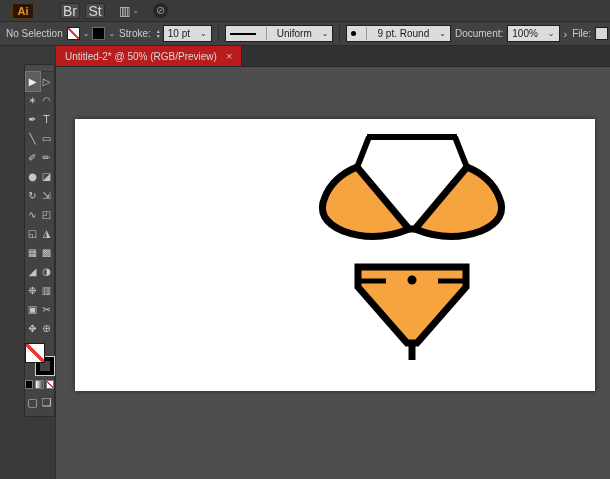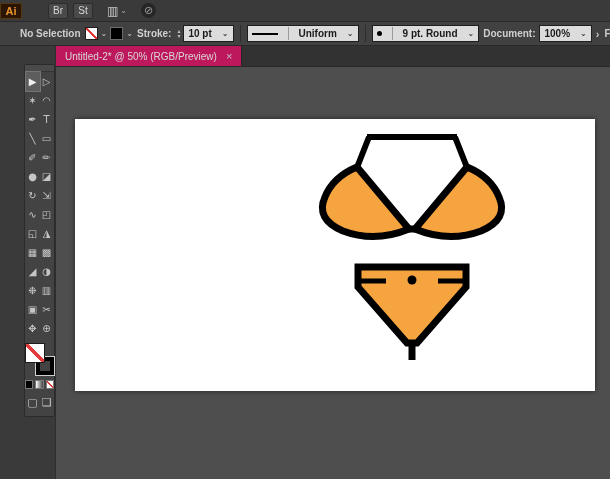--- a/index.html
+++ b/index.html
@@ -9,45 +9,44 @@
     font-size: 11px;
     background: #3f3f3f;
     color: #d9d9d9;
     -webkit-user-select: none; user-select: none;
   }
   .app { width:610px; height:479px; display:flex; flex-direction:column; }
 
   
   .menu-bar {
     height:22px; background:#3a3a3a; border-bottom:1px solid #2a2a2a;
-    display:flex; align-items:center; padding:0 0; flex:0 0 22px;
+    display:flex; align-items:center; padding:0 12px; flex:0 0 22px;
   }
   .logo {
     width:22px; height:16px; background:#2b1605; color:#e8932c;
     border:1px solid #57380f; border-radius:2px; font-weight:bold; font-size:11px;
     display:flex; align-items:center; justify-content:center; margin-right:4px;
   }
   .menu-items { display:flex; height:100%; }
   .menu-item { padding:0 8px; line-height:21px; font-size:11px; color:#dcdcdc; cursor:default; }
   .panel-buttons { display:flex; gap:5px; margin-left:22px; }
   .pbtn {
     width:20px; height:16px; background:#4a4a4a; border:1px solid #2c2c2c; border-radius:2px;
-    color:#d8d8d8; font-size:10px; display:flex; align-items:center; justify-content:center;
+    color:#d8d8d8; font-size:14px; display:flex; align-items:center; justify-content:center;
   }
   .ws-icon { margin-left:14px; color:#c9c9c9; font-size:12px; display:flex; align-items:center; gap:2px; }
   .ws-icon .chev { font-size:8px; color:#aaa; }
   .share-icon { margin-left:14px; width:15px; height:15px; border-radius:50%;
     background:#262626; color:#9a9a9a; font-size:11px; line-height:14px; text-align:center; }
 
   
   .control-bar {
     height:24px; background:#414141; border-bottom:1px solid #2a2a2a;
-    display:flex; align-items:center; gap:3px; padding:0 19px; flex:0 0 24px; overflow:hidden;
+    display:flex; align-items:center; gap:3px; padding:0 5px; flex:0 0 24px; overflow:hidden;
     white-space:nowrap;
-    font-weight:bold;
   }
   .cb-label { color:#cfcfcf; font-size:10px; margin:0 1px; }
   .none-bg { background:linear-gradient(45deg,#ffffff 42%,#e23b3b 42%,#e23b3b 58%,#ffffff 58%); }
   .swatch-sm { width:13px; height:13px; border:1px solid #1f1f1f; flex:0 0 auto; }
   .swatch-stroke { width:13px; height:13px; border:1px solid #6b6b6b; background:#000; flex:0 0 auto; }
   .chev { font-size:8px; color:#b9b9b9; line-height:1; }
   .stepper { display:flex; flex-direction:column; justify-content:center; margin-left:2px; }
   .stepper span { font-size:6px; line-height:5px; color:#bdbdbd; }
   .combo {
     height:17px; background:#dcdcdc; border:1px solid #1e1e1e; color:#1a1a1a;
@@ -93,21 +92,21 @@
   .chip { width:9px; height:9px; border:1px solid #787878; }
   .chip.color { background:#000; }
   .chip.grad { background:linear-gradient(to right,#ffffff,#444444); }
   .bottom-tools { display:flex; justify-content:center; gap:4px; margin-top:6px; }
   .bottom-tools .tool { height:15px; font-size:11px; }
 
   
   .right { flex:1; display:flex; flex-direction:column; min-width:0; }
   .tab-bar { height:21px; background:#323232; border-bottom:1px solid #272727; display:flex; flex:0 0 21px; }
   .tab {
-    height:100%; background:#be185d; border-right:1px solid #262626;
+    height:100%; background:#b91c1c; border-right:1px solid #262626;
     display:flex; align-items:center; gap:9px; padding:0 9px; font-size:10px; color:#d8d8d8;
   }
   .tab .close { color:#c0c0c0; font-size:11px; cursor:default; }
   .canvas { flex:1; position:relative; background:#4e4e4e; overflow:hidden; }
   .artboard {
     position:absolute; left:19px; top:52px; width:520px; height:272px; background:#ffffff;
     box-shadow:0 0 5px rgba(0,0,0,0.55);
   }
   .artboard svg { display:block; width:100%; height:100%; }
 </style>

